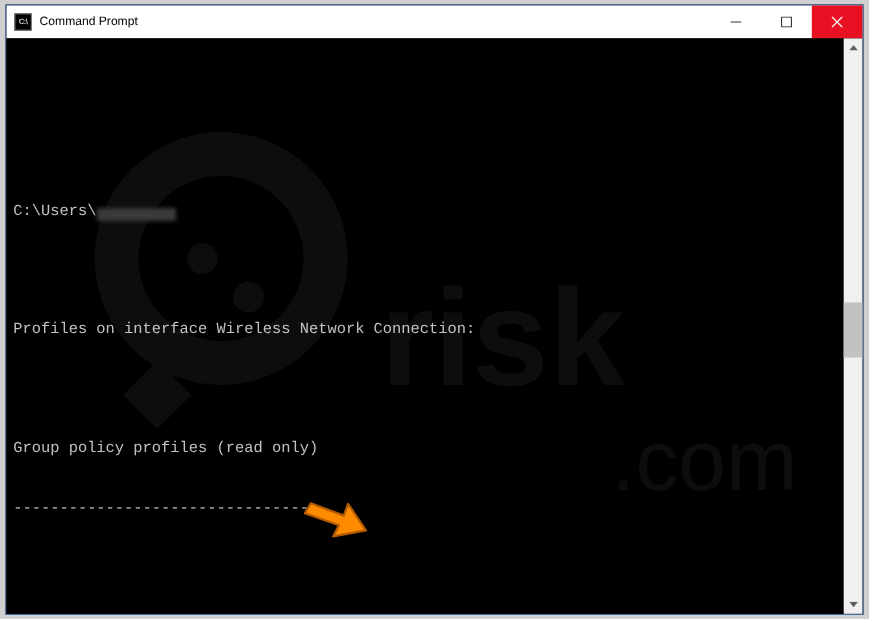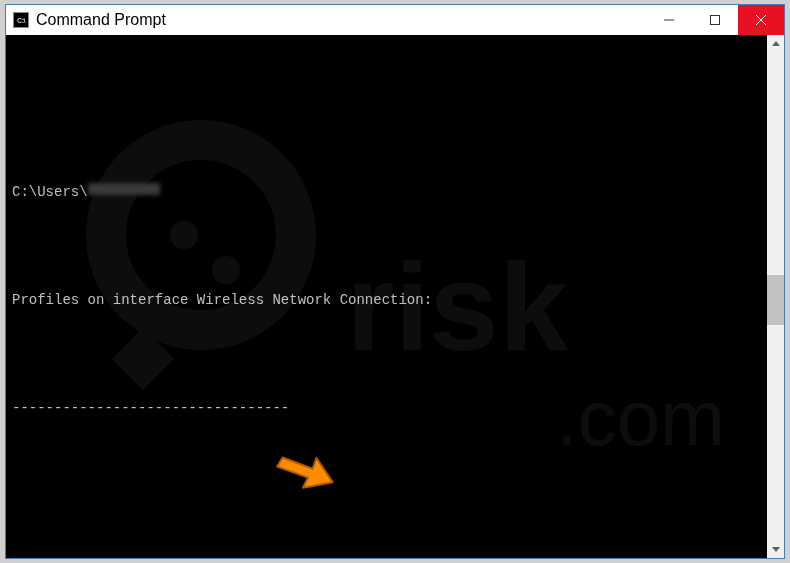--- a/index.html
+++ b/index.html
@@ -43,21 +43,21 @@
     }
     .title-icon-inner {
       font-size: 7px;
       color: #ccc;
       letter-spacing: -0.5px;
       font-family: "Segoe UI", sans-serif;
       font-weight: bold;
     }
     .title-text {
       font-family: "Segoe UI", Tahoma, sans-serif;
-      font-size: 16px;
+      font-size: 11px;
       color: #000;
       flex: 1;
     }
     .title-buttons {
       display: flex;
       height: 100%;
     }
     .title-btn {
       width: 46px;
       height: 100%;
@@ -83,21 +83,21 @@
       background: #000;
       color: #c0c0c0;
       font-family: Consolas, "Courier New", monospace;
       font-size: 14px;
       line-height: 18px;
       padding: 4px 0 0 6px;
       white-space: pre;
       overflow: hidden;
       position: relative;
     }
-    .line { display: flex; height: 18px; align-items: flex-start; }
+    .line { display: flex; height: 18px; align-items: flex-end; }
     .txt { white-space: pre; }
     .redacted {
       display: inline-block;
       height: 12px;
       background: #3a3a3a;
       filter: blur(2px);
       vertical-align: middle;
       border-radius: 1px;
     }
     .scrollbar-v {
@@ -182,20 +182,21 @@
         <text x="490" y="330" font-family="Arial" font-size="78" fill="#fff">.com</text>
       </svg>
 
       <div class="line"></div>
       <div class="line">
         <span class="txt">C:\Users\</span><span class="redacted" style="width:72px"></span>
       </div>
       <div class="line"></div>
       <div class="line"><span class="txt">Profiles on interface Wireless Network Connection:</span></div>
       <div class="line"></div>
+      <div class="line"><span class="txt">Group policy profiles (read only)</span></div>
       <div class="line"><span class="txt">---------------------------------</span></div>
       
       
       
       
     </div>
 
     <div class="scrollbar-v">
       <div class="scroll-arrow up">
         <svg width="8" height="5">

